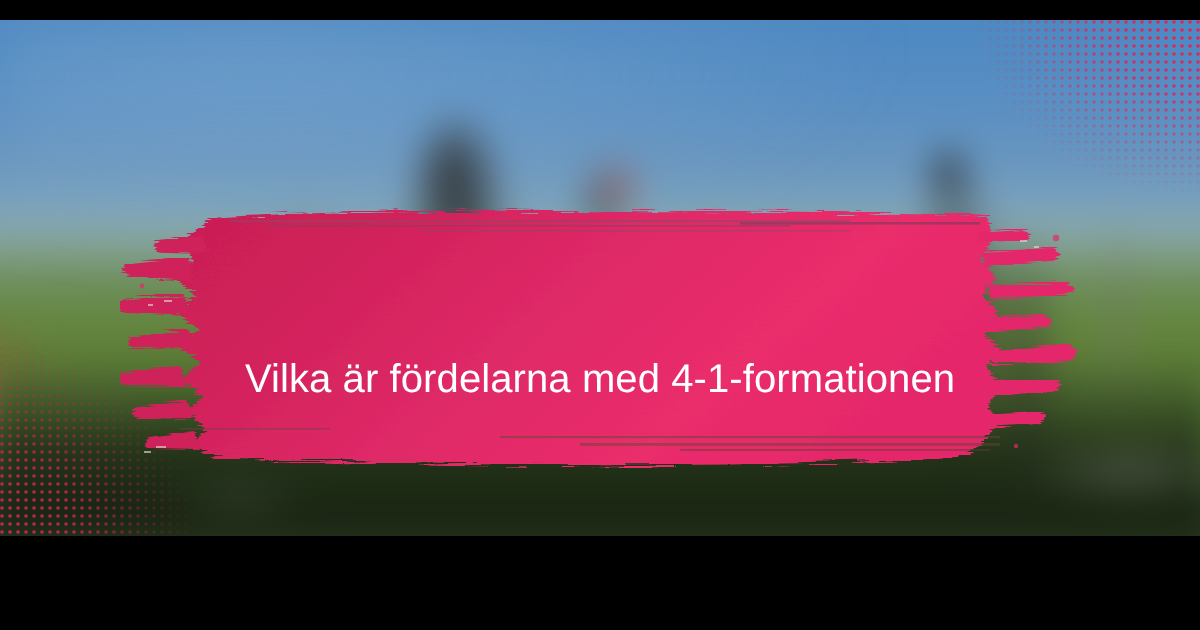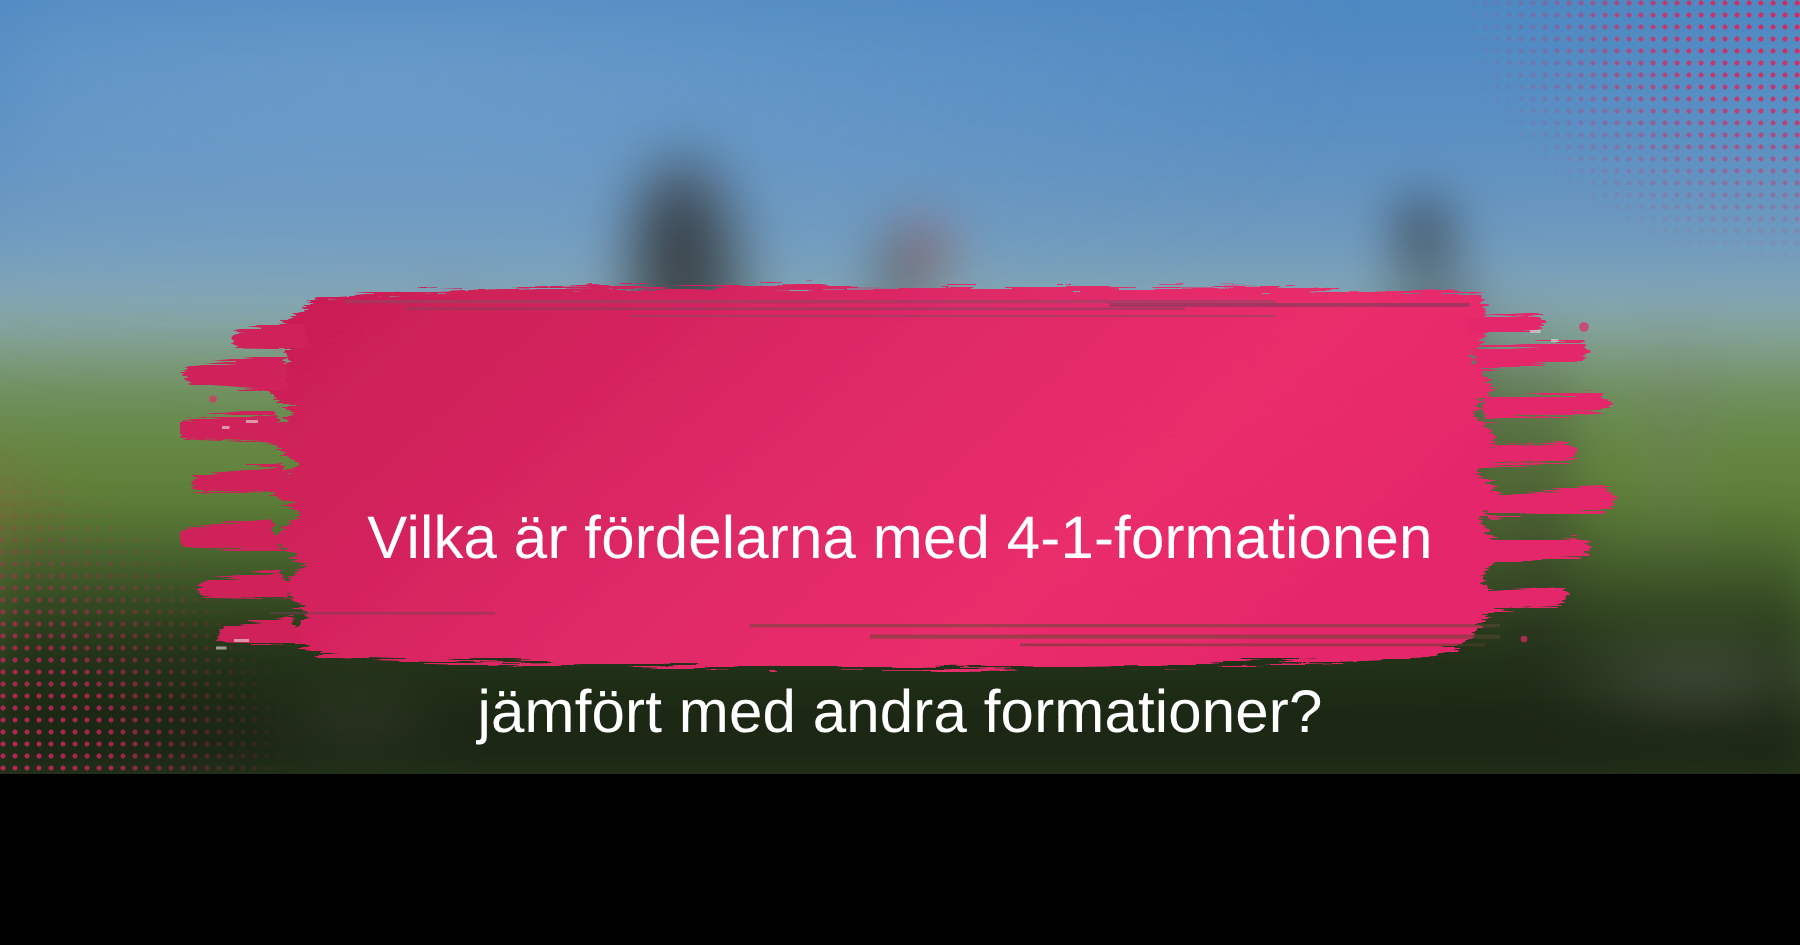--- a/index.html
+++ b/index.html
@@ -6,20 +6,21 @@
     margin: 0;
     padding: 0;
     background: #000;
   }
   #stage {
     position: relative;
     width: 1200px;
     height: 516px;
     overflow: hidden;
     font-family: "Liberation Sans", sans-serif;
+    margin-top: 20px;
   }
 
   
   .bg-photo {
     position: absolute;
     inset: -40px;
     background:
       
       radial-gradient(ellipse 70px 140px at 505px 235px, rgba(30,28,26,0.82) 0%, rgba(40,38,34,0.45) 45%, rgba(0,0,0,0) 72%),
       radial-gradient(ellipse 46px 70px at 500px 195px, rgba(22,20,18,0.80) 0%, rgba(0,0,0,0) 70%),
@@ -216,16 +217,15 @@
       <g opacity="0.7" fill="#e6286a">
         <circle cx="936" cy="38" r="3.2"></circle>
         <circle cx="22" cy="86" r="2.4"></circle>
         <circle cx="896" cy="246" r="2.2"></circle>
       </g>
     </svg>
   </div>
 
   <div id="headline">
     <span class="hl-line">Vilka är fördelarna med 4-1-formationen</span>
-    <span class="hl-line">jämfört med andra formationer?</span>
   </div>
 
 </div>
 
 </body></html>

